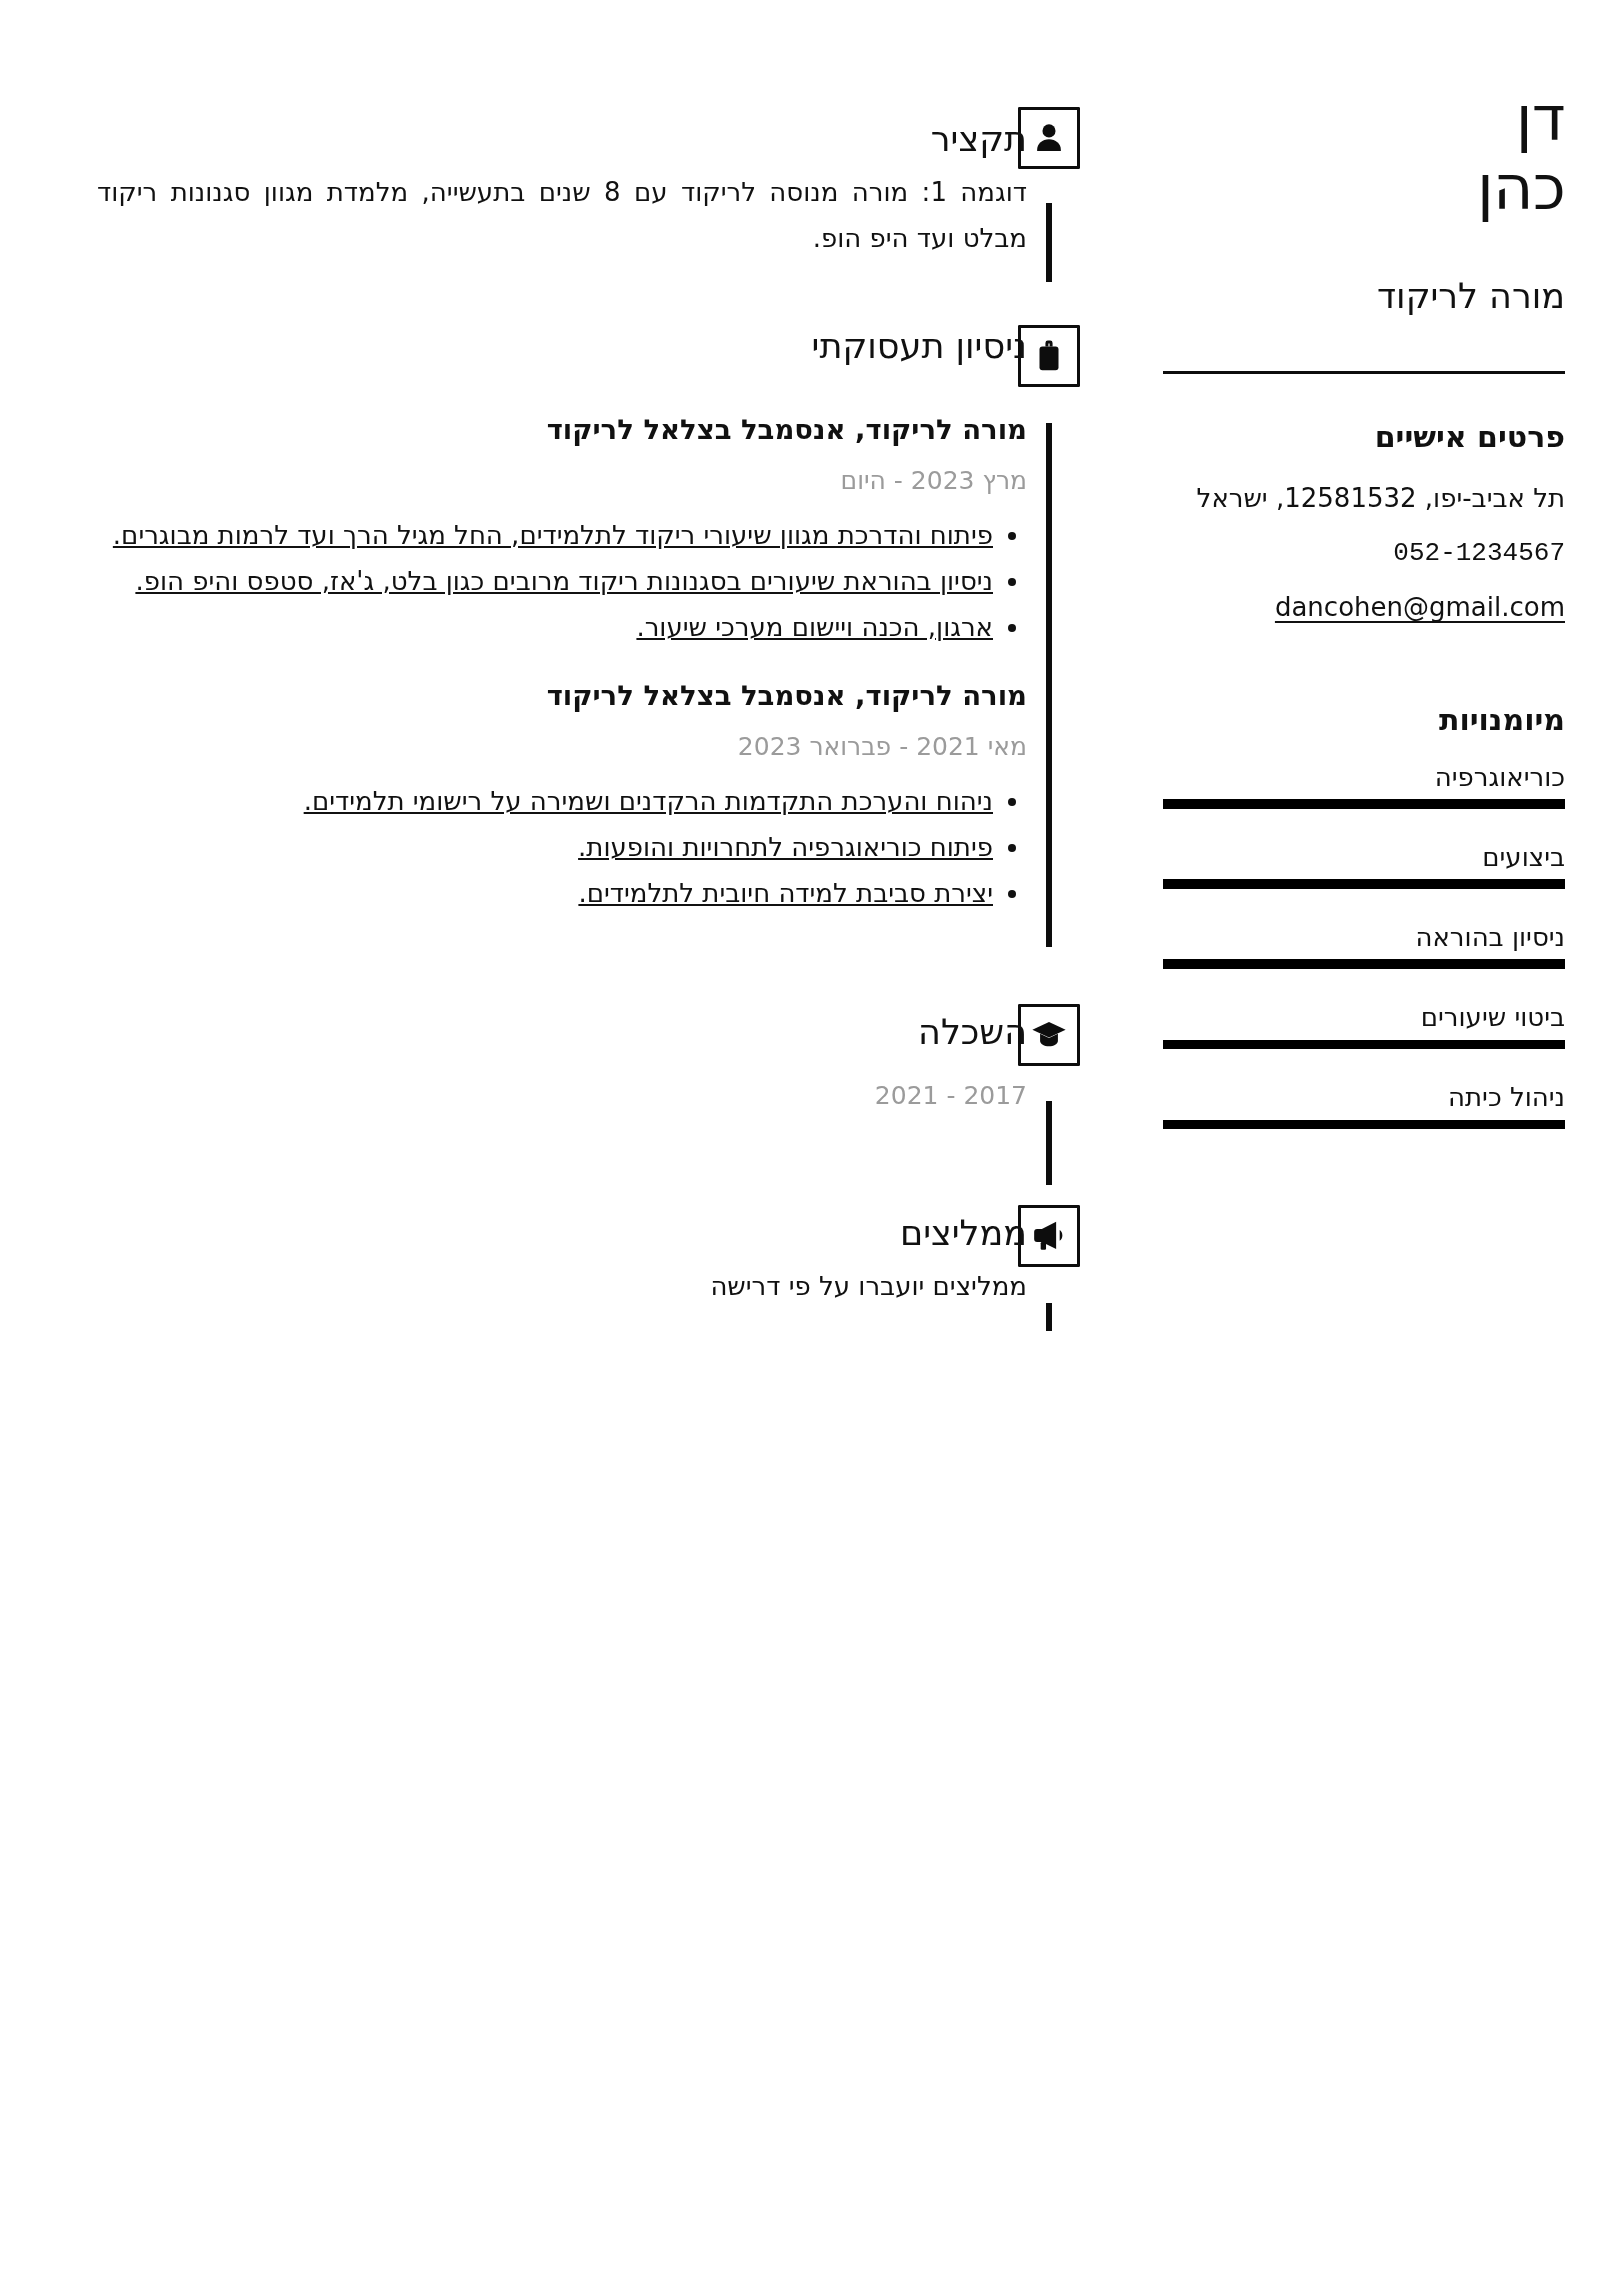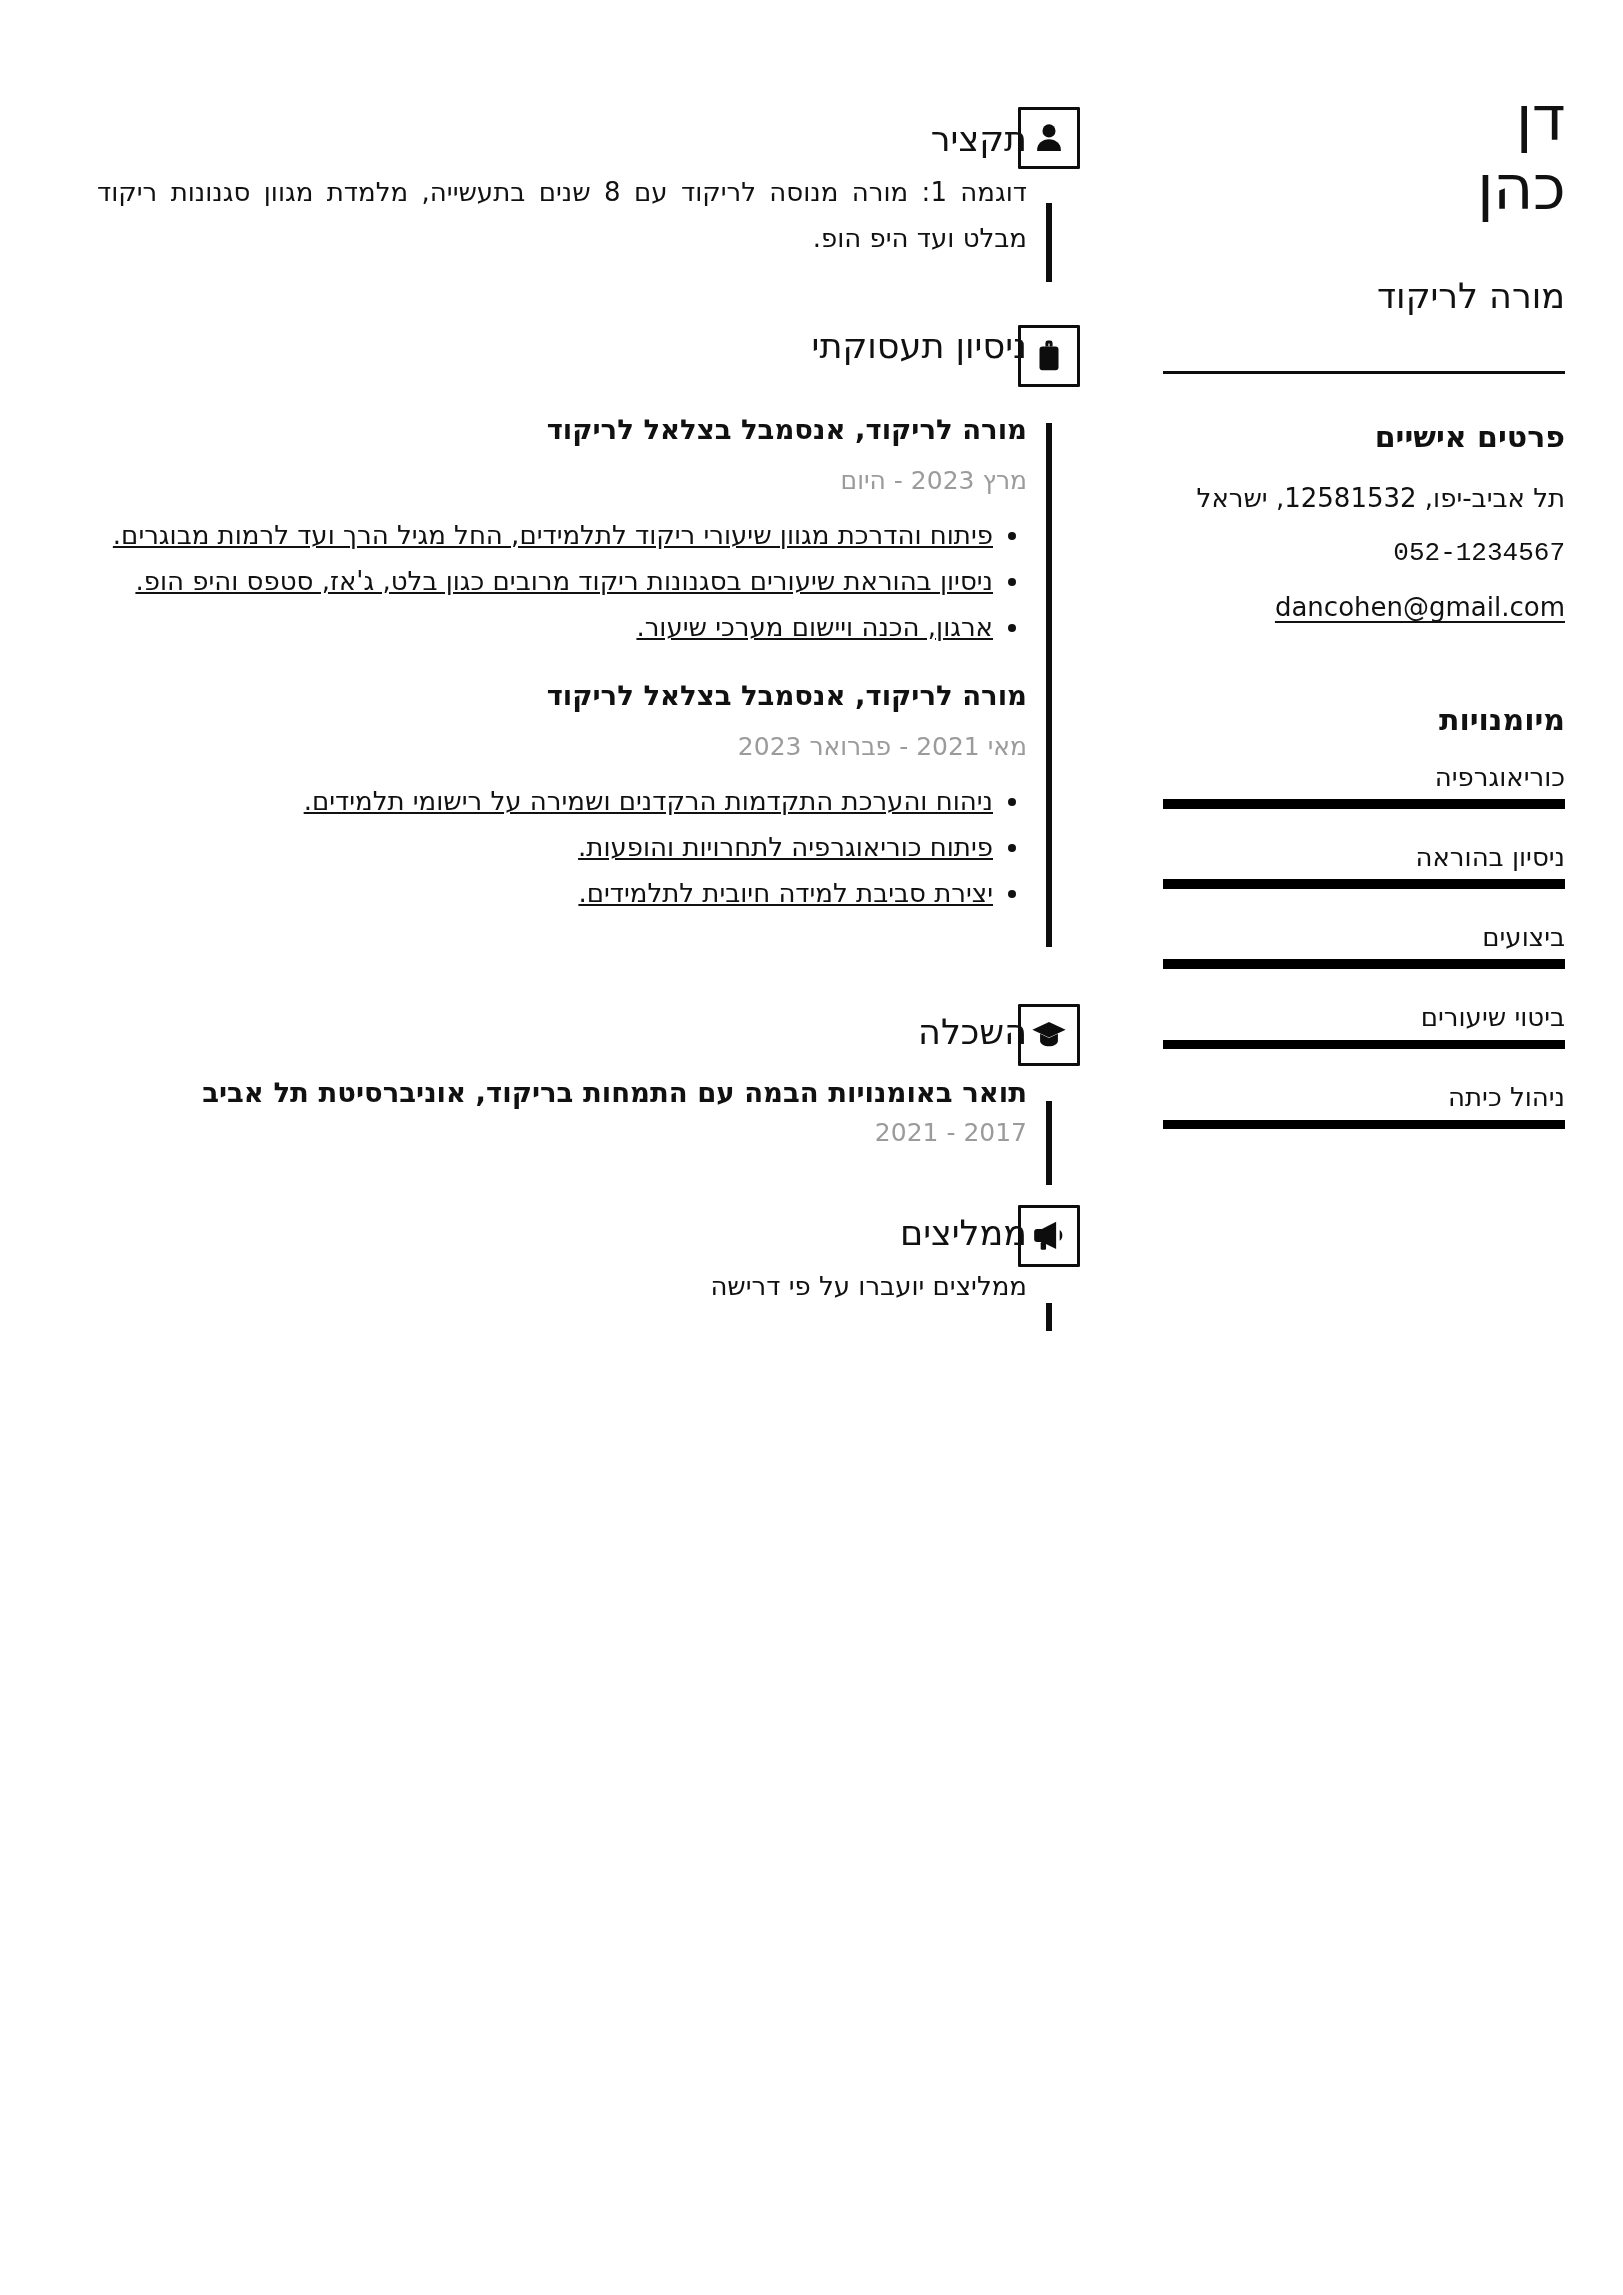--- a/index.html
+++ b/index.html
@@ -87,27 +87,27 @@
 
     <div class="side-heading skills-heading">מיומנויות</div>
     <div class="skills">
       <div class="skill">
         <div class="skill-label">כוריאוגרפיה</div>
         <div class="skill-bar-track">
             <div class="skill-bar-fill" style="width:100%"></div>
           </div>
       </div>
       <div class="skill">
-        <div class="skill-label">ניסיון בהוראה</div>
+        <div class="skill-label">ביצועים</div>
         <div class="skill-bar-track">
             <div class="skill-bar-fill" style="width:100%"></div>
           </div>
       </div>
       <div class="skill">
-        <div class="skill-label">ביצועים</div>
+        <div class="skill-label">ניסיון בהוראה</div>
         <div class="skill-bar-track">
             <div class="skill-bar-fill" style="width:100%"></div>
           </div>
       </div>
       <div class="skill">
         <div class="skill-label">ביטוי שיעורים</div>
         <div class="skill-bar-track">
             <div class="skill-bar-fill" style="width:100%"></div>
           </div>
       </div>
@@ -176,21 +176,20 @@
         <ul class="bullets">
           <li>ניהוח והערכת התקדמות הרקדנים ושמירה על רישומי תלמידים.</li>
           <li>פיתוח כוריאוגרפיה לתחרויות והופעות.</li>
           <li>יצירת סביבת למידה חיובית לתלמידים.</li>
         </ul>
       </div>
     </div>
 
     <div class="main-heading edu-heading">השכלה</div>
     <div class="edu-block">
-      <div class="degree">תואר באומנויות הבמה עם התמחות בריקוד, אוניברסיטת תל אביב</div>
       <div class="edu-dates">2017 - 2021</div>
     </div>
 
     <div class="main-heading ref-heading">ממליצים</div>
     <div class="ref-text">ממליצים יועברו על פי דרישה</div>
   </div>
 
 </div>
 
 

